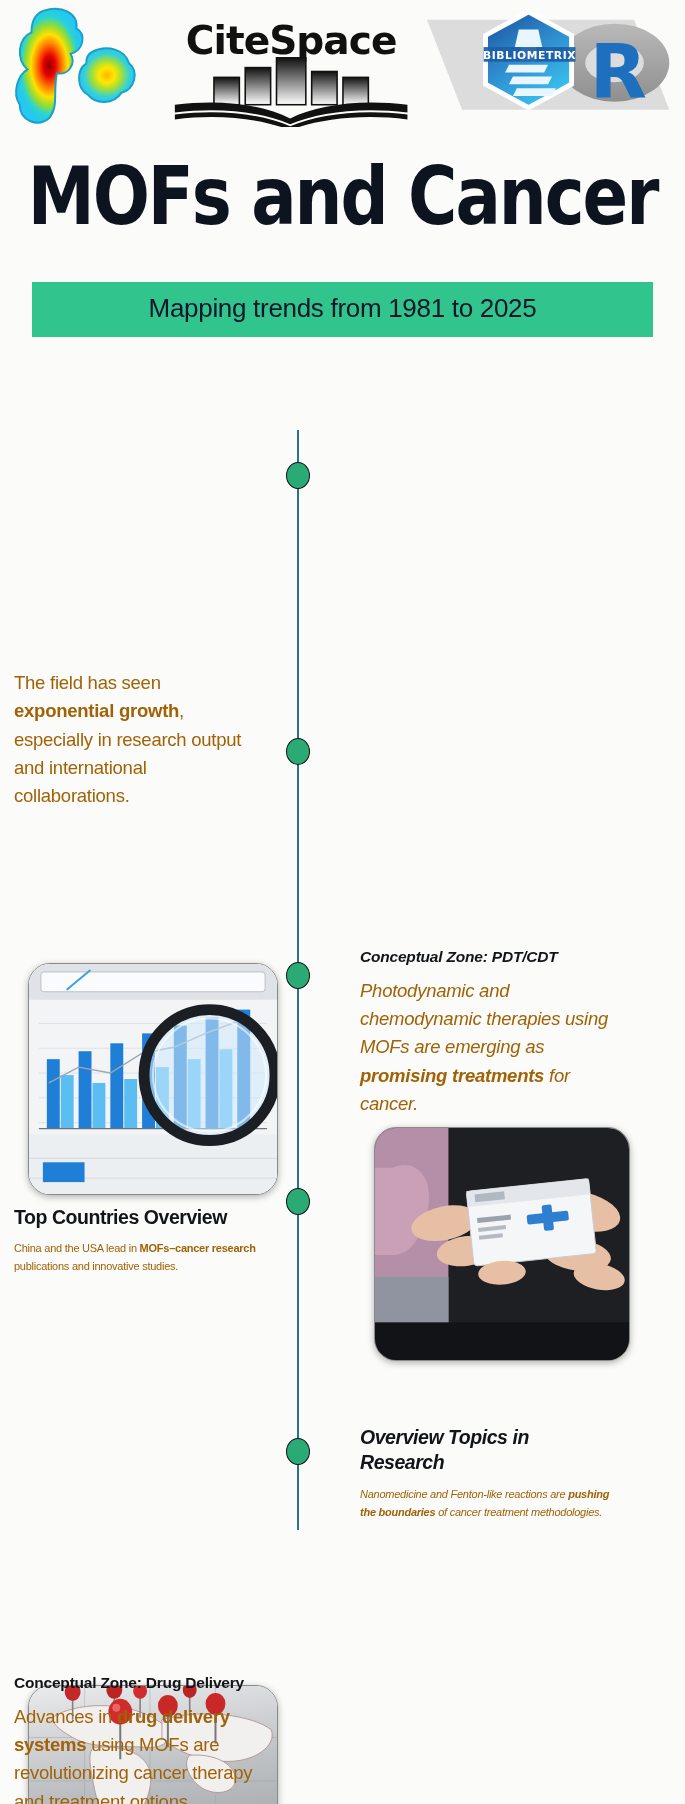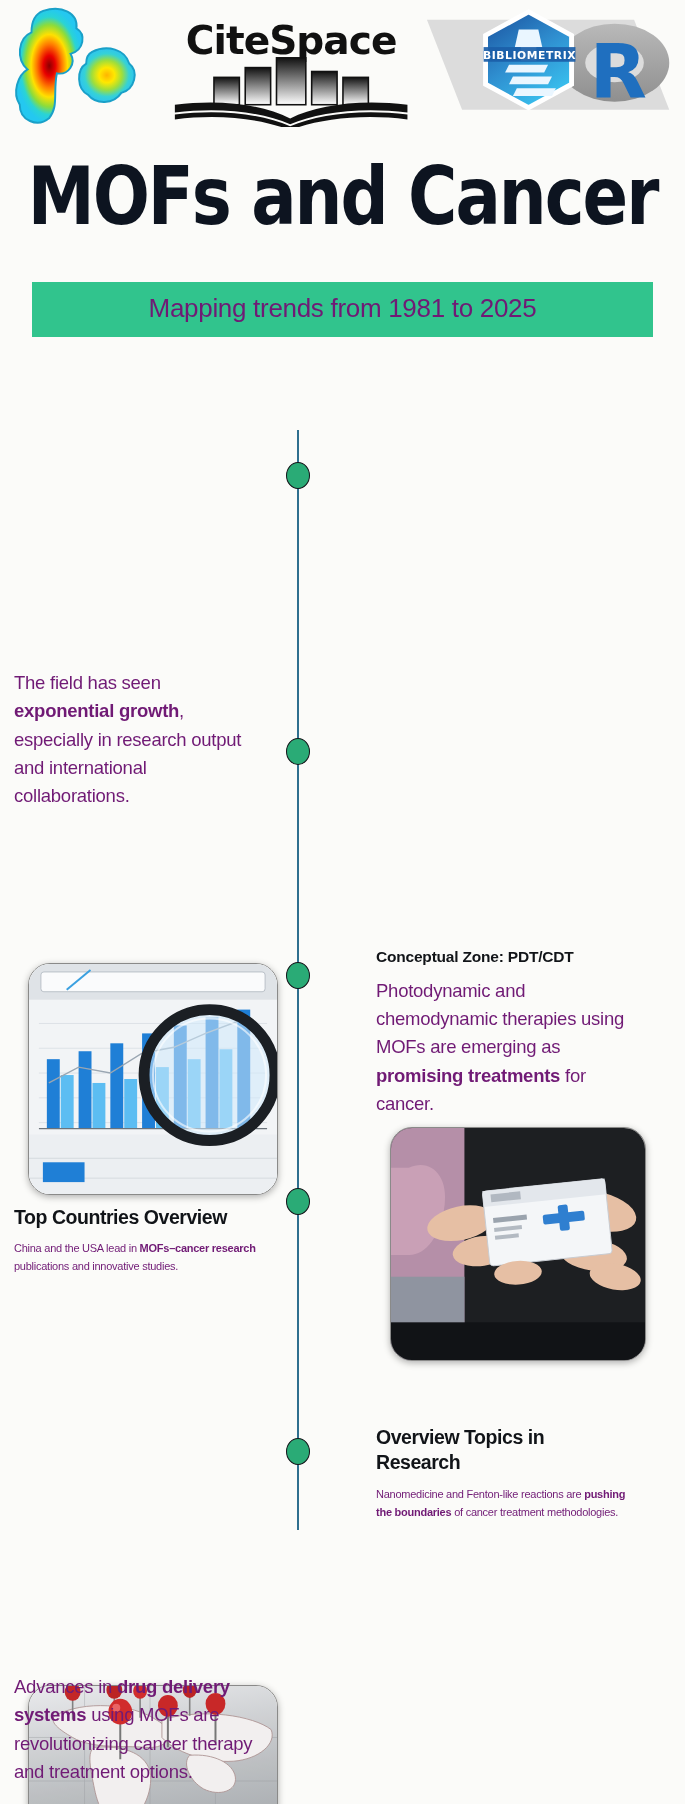--- a/index.html
+++ b/index.html
@@ -41,21 +41,21 @@
     margin-top: 6px;
   }
 
   
   .subtitle-wrap {
     margin-top: 62px;
     padding: 0 32px;
   }
   .subtitle {
     background: #31c48d;
-    color: #701a75;
+    color: #0f172a;
     font-size: 26px;
     letter-spacing: -0.3px;
     text-align: center;
     padding: 11px 8px 13px 8px;
     width: 100%;
   }
 
   
   .spine {
     position: absolute;
@@ -77,41 +77,41 @@
     z-index: 3;
   }
 
   
   .content {
     position: relative;
     padding: 0 14px;
     z-index: 2;
   }
   .col-left  { position: absolute; left: 14px;  width: 250px; }
-  .col-right { position: absolute; left: 376px; width: 256px; }
+  .col-right { position: absolute; left: 360px; width: 256px; font-style: italic; }
 
   
   .block-title {
     font-weight: 700;
     font-size: 19.5px;
     line-height: 1.30;
     letter-spacing: -0.45px;
     color: #111418;
     margin-bottom: 10px;
   }
   .block-title.small {
     font-size: 15.5px;
     letter-spacing: -0.2px;
     line-height: 1.28;
   }
   .block-body {
     font-size: 18.5px;
     line-height: 1.53;
     letter-spacing: -0.25px;
-    color: #701a75;
+    color: #a16207;
   }
   .block-body.small {
     font-size: 11px;
     line-height: 1.63;
   }
   .block-body b { font-weight: 700; }
 
   
   .photo {
     border-radius: 22px;
@@ -337,20 +337,21 @@
         <g>
             <line x1="188" y1="18" x2="188" y2="58" stroke="#6f6f6f" stroke-width="2"></line>
            <ellipse cx="188" cy="18" rx="10" ry="11" fill="#c51b1b"></ellipse>
           </g>
       </g>
       <rect width="250" height="196" fill="#ffffff" opacity="0.06"></rect>
     </svg>
   </div>
 
   <div class="col-left" style="top:1336px">
+    <div class="block-title small">Conceptual Zone: Drug Delivery</div>
     <div class="block-body">
       <span>Advances in </span><b>drug delivery systems</b><span> using MOFs are revolutionizing cancer therapy and treatment options.</span>
     </div>
   </div>
 
   <div class="col-right photo" style="top:362px; height:234px">
     <svg viewBox="0 0 256 234" preserveAspectRatio="none" aria-hidden="true">
       <rect width="256" height="234" fill="#1d1f22"></rect>
       <rect x="0" y="0" width="74" height="234" fill="#b58fa8"></rect>
       <rect x="0" y="150" width="74" height="84" fill="#8f94a0"></rect>

